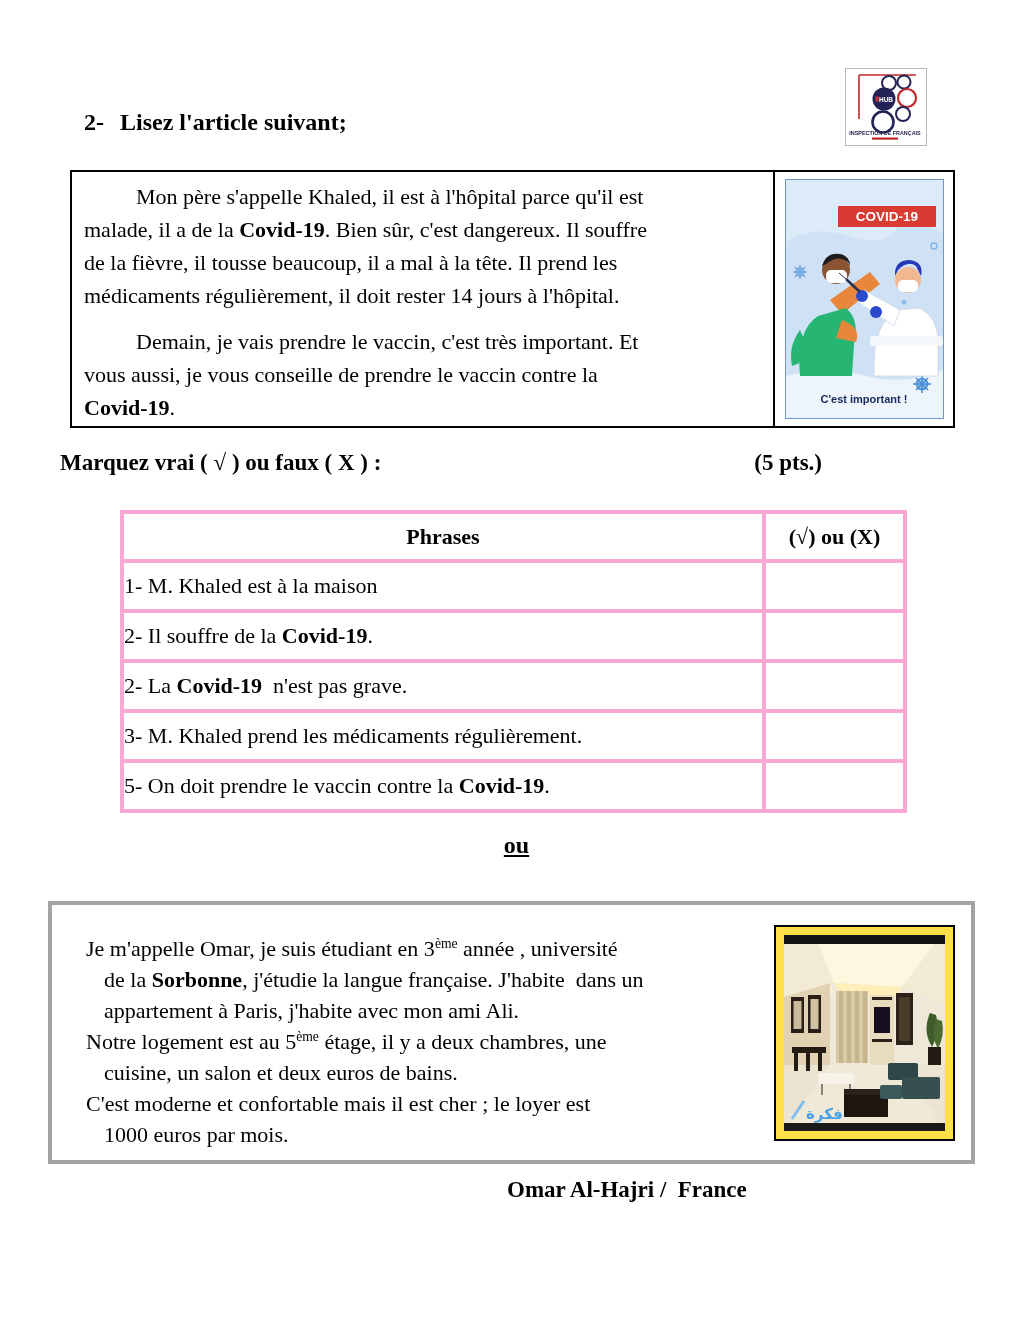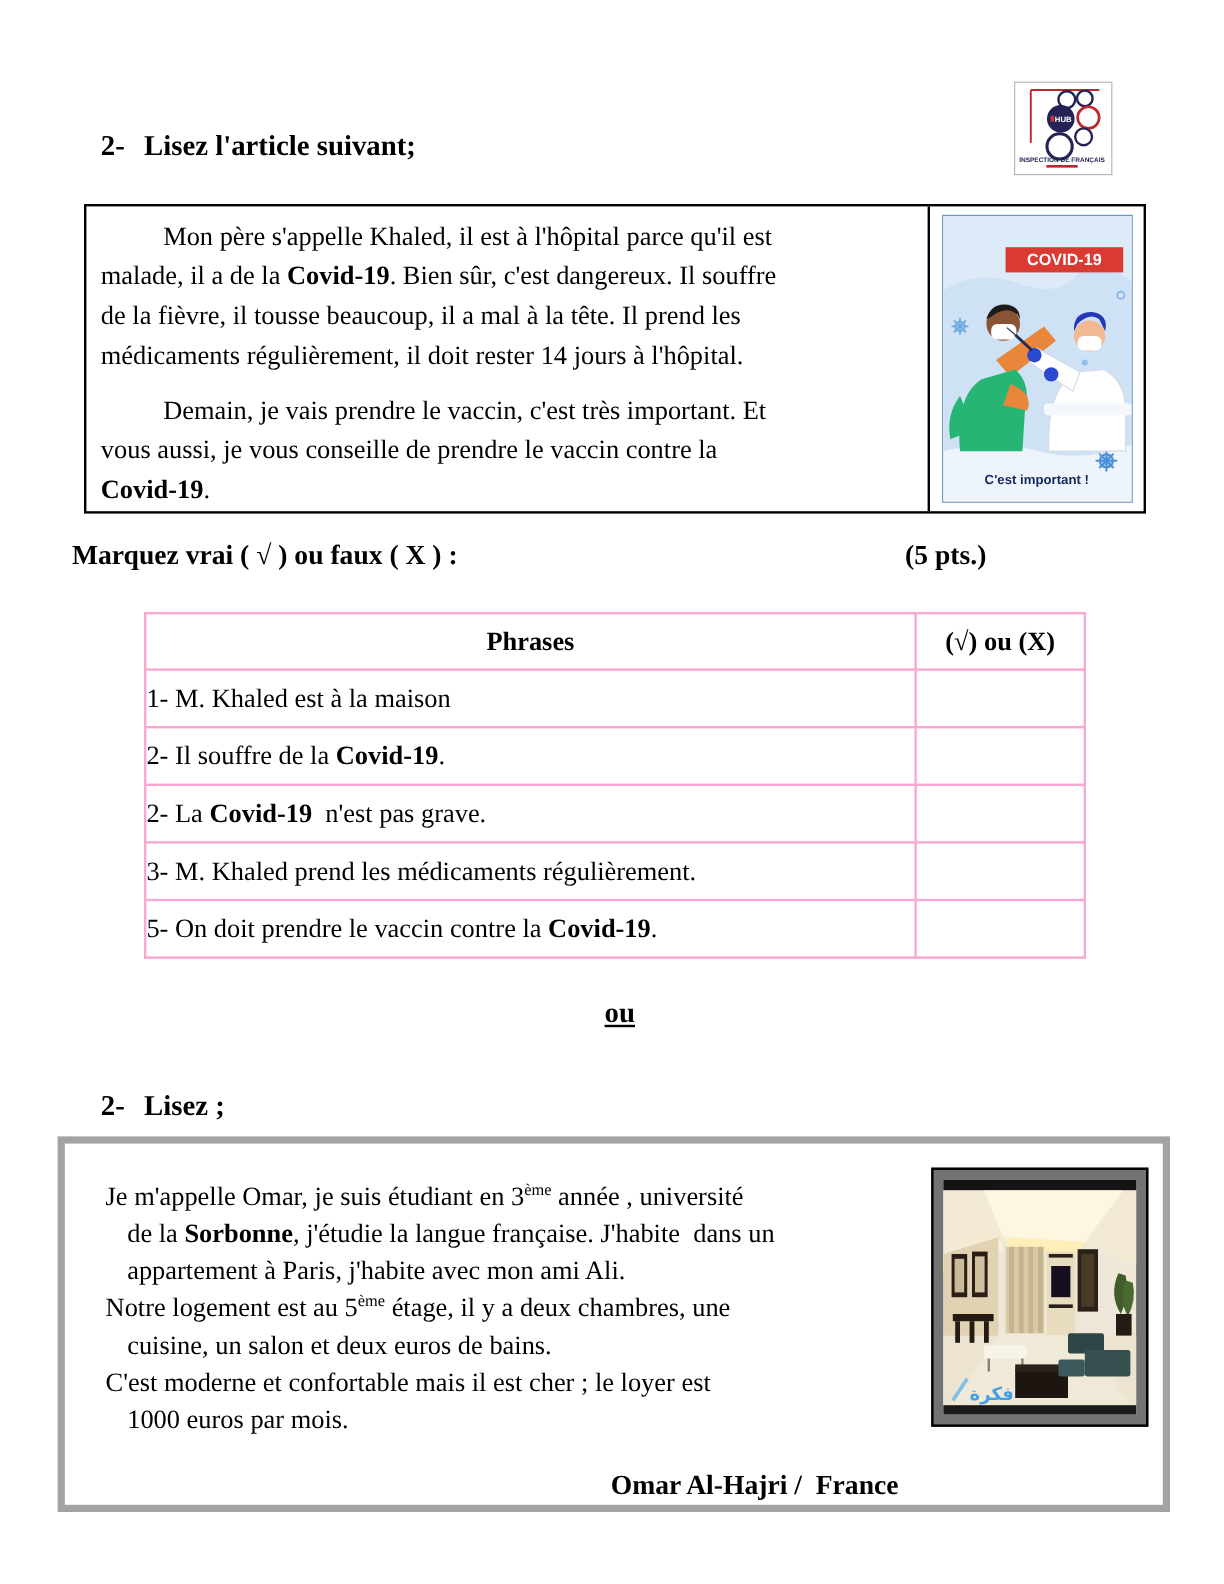--- a/index.html
+++ b/index.html
@@ -19,37 +19,37 @@
   .box1 .para2{margin-top:13px;}
   .box1-text .ind{padding-left:52px;}
   .box1-img-cell{width:180px;border-left:2px solid #000;box-sizing:border-box;display:flex;align-items:center;justify-content:center;}
   .covid-illu{width:157px;height:238px;border:1px solid #6f96c9;}
   .tl{white-space:pre;}
   
   .marquez{left:60px;top:450px;width:762px;display:flex;justify-content:space-between;font-size:23px;font-weight:bold;white-space:pre;}
   
   .tf-table-wrap{left:120px;top:510px;}
   table.tf{border-collapse:collapse;table-layout:fixed;width:783px;font-size:22px;}
-  table.tf th,table.tf td{border:2px solid #f9a8d4;padding:0;}
+  table.tf th,table.tf td{border:4px solid #f9a8d4;padding:0;}
   table.tf th{height:45px;font-weight:bold;text-align:center;}
   table.tf col.c1{width:642px;}
   table.tf col.c2{width:141px;}
   table.tf td{height:46px;vertical-align:middle;border-radius:18px;}
   td.phrase-cell{padding-left:11px;white-space:pre;}
   td.answer-cell{background:#fff;}
   
   .ou-line{left:0;top:832px;width:1020px;text-align:center;font-size:24px;font-weight:bold;}
   .ou-line span{text-decoration:underline;margin-left:13px;}
   
   .h2pos{left:60px;top:882px;}
   
-  .box2{left:48px;top:947px;width:927px;height:313px;border:6px solid #a3a3a3;box-sizing:border-box;background:#fff;}
+  .box2{left:48px;top:901px;width:927px;height:263px;border:4px solid #a3a3a3;box-sizing:border-box;background:#fff;}
   .box2-lines{position:absolute;left:34px;top:28px;font-size:22px;line-height:31px;}
   .box2-lines .ind{padding-left:18px;}
-  .photo-frame{position:absolute;left:722px;top:20px;width:181px;height:216px;border:2px solid #000;background:#737373;padding:8px;box-sizing:border-box;}
+  .photo-frame{position:absolute;left:722px;top:20px;width:181px;height:216px;border:2px solid #000;background:#fde047;padding:8px;box-sizing:border-box;}
   .signature{position:absolute;left:455px;top:272px;font-size:23px;font-weight:bold;white-space:pre;}
   sup{font-size:0.62em;vertical-align:super;line-height:0;}
   b{font-weight:bold;}
 </style>
 </head>
 <body>
 
 <div id="page">
 
   <div class="abs sec-heading" style="left:60px;top:82px;">

